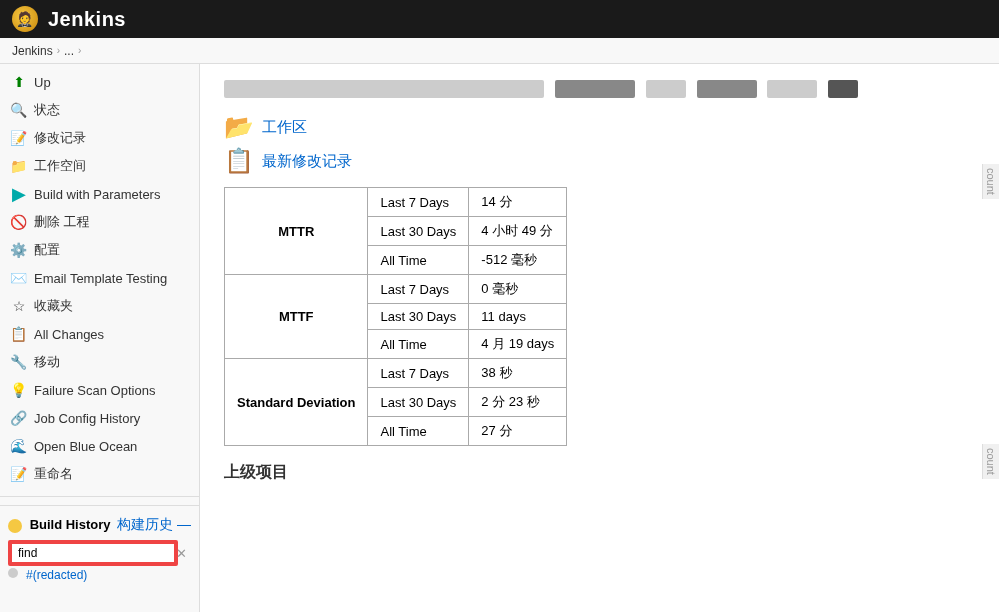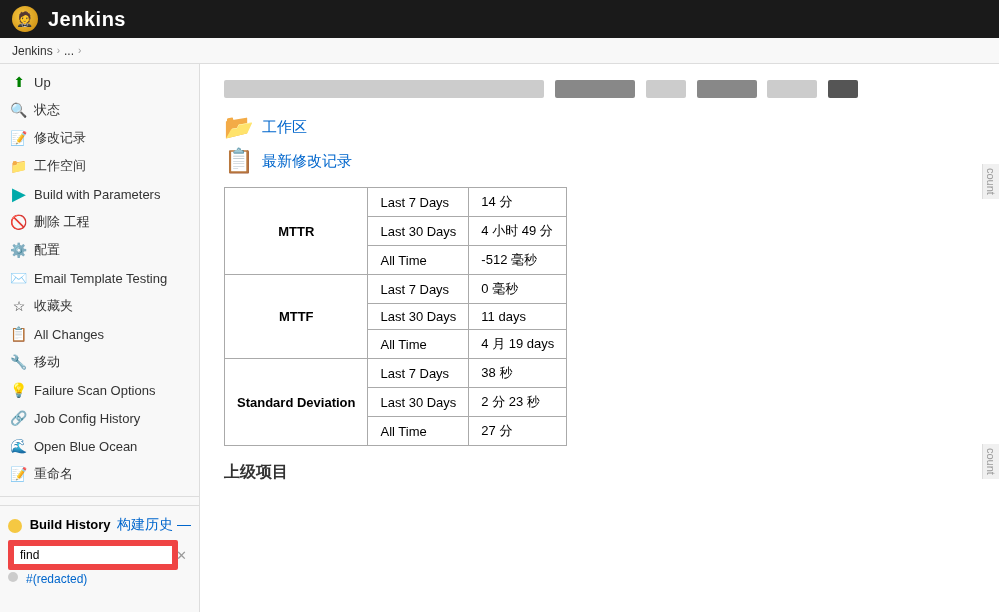--- a/index.html
+++ b/index.html
@@ -81,21 +81,21 @@
       justify-content: space-between;
       align-items: center;
       margin-bottom: 6px;
     }
     .build-history-title { font-weight: bold; font-size: 13px; }
     .build-history-link { font-size: 14px; color: #0066cc; cursor: pointer; }
     .find-input-wrap { position: relative; }
     .find-input-wrap input {
       width: 170px;
       padding: 2px 20px 2px 6px;
-      border: 6px solid #ef4444;
+      border: 4px solid #ef4444;
       font-size: 12px;
       border-radius: 2px;
     }
     .find-input-clear {
       position: absolute; right: 4px; top: 50%; transform: translateY(-50%);
       color: #999; cursor: pointer; font-size: 13px;
     }
     .build-entry {
       display: flex; gap: 8px;
       padding: 2px 0; font-size: 12px; color: #0066cc;

